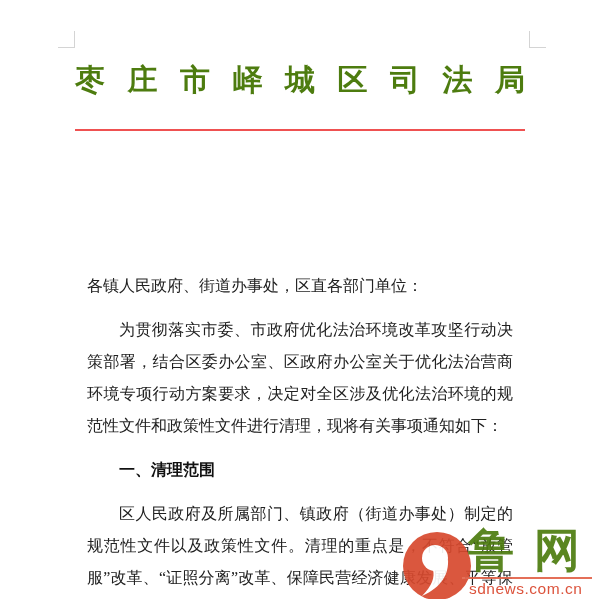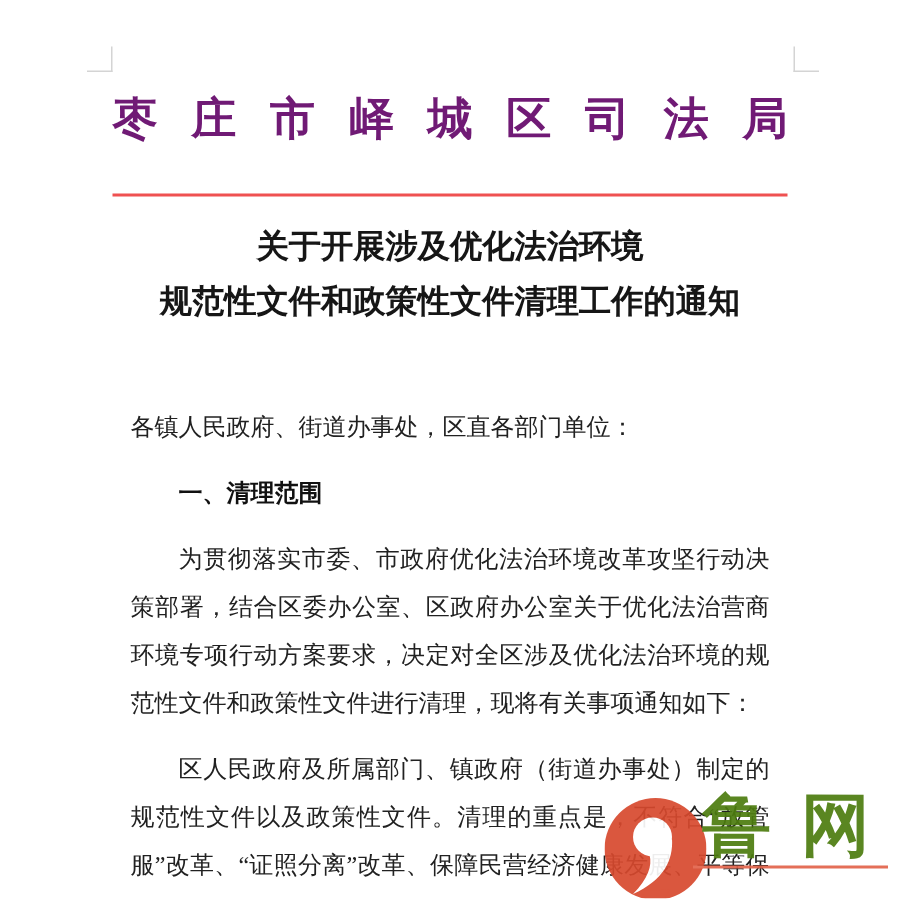--- a/index.html
+++ b/index.html
@@ -11,21 +11,21 @@
     font-family:"Liberation Sans",sans-serif;
   }
   
   .crop{position:absolute;width:16px;height:16px;}
   .crop-left{left:58px;top:31px;border-right:1px solid #d4d4d4;border-bottom:1px solid #d4d4d4;}
   .crop-right{left:529px;top:31px;border-left:1px solid #d4d4d4;border-bottom:1px solid #d4d4d4;}
 
   
   .letterhead{
     position:absolute;left:75px;top:58px;width:450px;
-    font-size:30px;font-weight:bold;color:#701a75;
+    font-size:30px;font-weight:bold;color:#4d7c0f;
     line-height:44px;white-space:nowrap;
     text-align:justify;text-align-last:justify;
     word-spacing:12px;
     font-family:"Liberation Sans",sans-serif;
   }
   .red-divider{
     position:absolute;left:75px;top:129px;width:450px;height:2px;
     background:#ef5151;
   }
 
@@ -72,36 +72,33 @@
 
 <div class="page">
 
   <div class="crop crop-left"></div>
   <div class="crop crop-right"></div>
 
   <div class="letterhead">枣 庄 市 峄 城 区 司 法 局</div>
 
   <div class="red-divider"></div>
 
-  <div class="doc-title">
-    <div>关于开展涉及优化法治环境</div>
-    <div>规范性文件和政策性文件清理工作的通知</div>
-  </div>
 
   <div class="doc-body">
     <p>各镇人民政府、街道办事处，区直各部门单位：</p>
+    <p class="indent">为贯彻落实市委、市政府优化法治环境改革攻坚行动决策部署，结合区委办公室、区政府办公室关于优化法治营商环境专项行动方案要求，决定对全区涉及优化法治环境的规范性文件和政策性文件进行清理，现将有关事项通知如下：</p>
     <p class="indent section-heading">一、清理范围</p>
-    <p class="indent">为贯彻落实市委、市政府优化法治环境改革攻坚行动决策部署，结合区委办公室、区政府办公室关于优化法治营商环境专项行动方案要求，决定对全区涉及优化法治环境的规范性文件和政策性文件进行清理，现将有关事项通知如下：</p>
     <p class="indent">区人民政府及所属部门、镇政府（街道办事处）制定的规范性文件以及政策性文件。清理的重点是，不符合“放管服”改革、“证照分离”改革、保障民营经济健康发展、平等保护各种所有制经济的规定，以及设定地方保护、指定交易、市场壁垒等妨碍统一市场公平竞争的规定。</p>
   </div>
 
   <div class="watermark">
     <svg class="wm-circle" width="68" height="76" viewBox="0 0 68 76" xmlns="http://www.w3.org/2000/svg">
       <circle cx="34" cy="34" r="34" fill="#d7492e"></circle>
       <path fill="#d7492e" d="M24 62 C 30 70 31 74 30 76 L 42 76 C 39 69 40 65 44 61 Z"></path>
       <circle cx="32" cy="26" r="13" fill="#ffffff"></circle>
       <path fill="#ffffff" d="M45 27 c 1 15 -6 28 -26 37 c 10 -10 13 -19 11 -26 c 6 0 11.5 -4 15 -11 z"></path>
     </svg>
     <div class="wm-name">鲁网</div>
     <div class="wm-underline"></div>
+    <div class="wm-url">sdnews.com.cn</div>
   </div>
 
 </div>
 
 </body></html>

